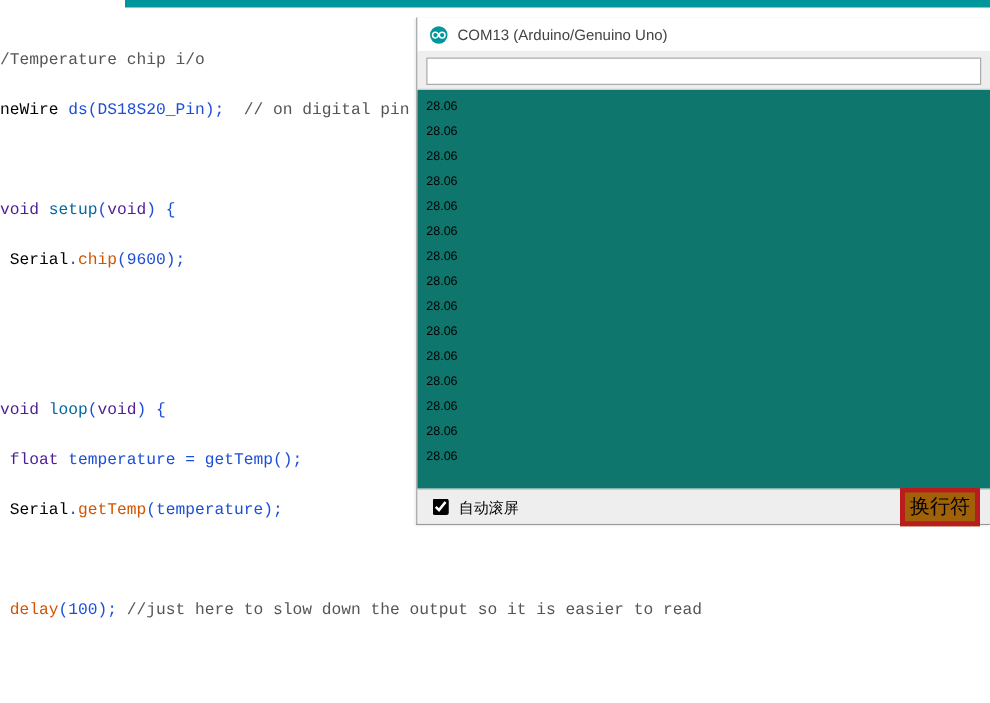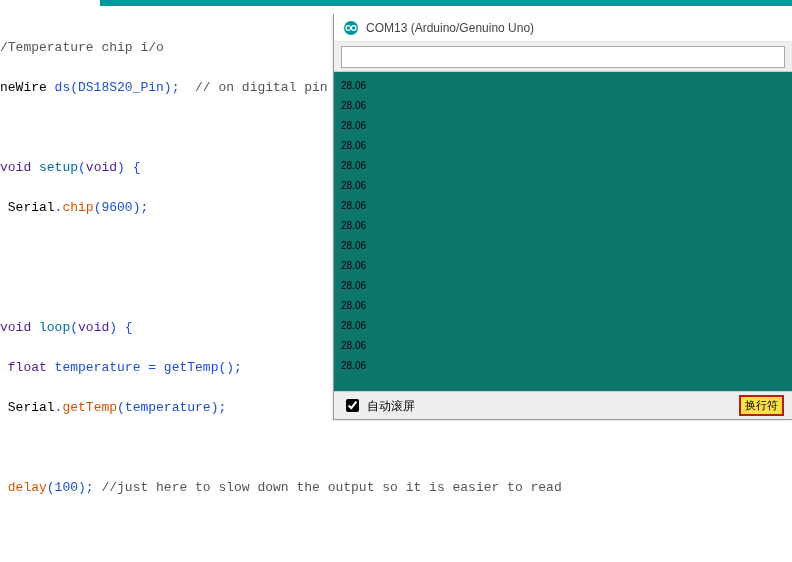--- a/index.html
+++ b/index.html
@@ -110,24 +110,24 @@
     align-items: center;
     padding: 0 8px;
     font-family: 'Microsoft YaHei', SimSun, sans-serif;
     font-size: 12px;
     color: #000;
     justify-content: space-between;
   }
   .autoscroll { display:flex; align-items:flex-end; gap:5px; }
   .autoscroll input { width:13px; height:13px; accent-color: #000; }
   .line-ending {
-    font-size: 11px;
+    font-size: 16px;
     padding: 1px 4px;
-    background:#fde047;
-    border:2px solid #b91c1c;
+    background:#a16207;
+    border:4px solid #b91c1c;
   }
 </style>
 </head>
 <body>
 
 <div class="top-bar"></div>
 
 <div class="code-area">
 <div class="code-line"><span class="c-comment">/Temperature chip i/o</span></div>
 <div class="code-line"><span class="c-orange">neWire</span><span class="c-plain"> ds(DS18S20_Pin);</span><span class="c-comment">  // on digital pin 2</span></div>

